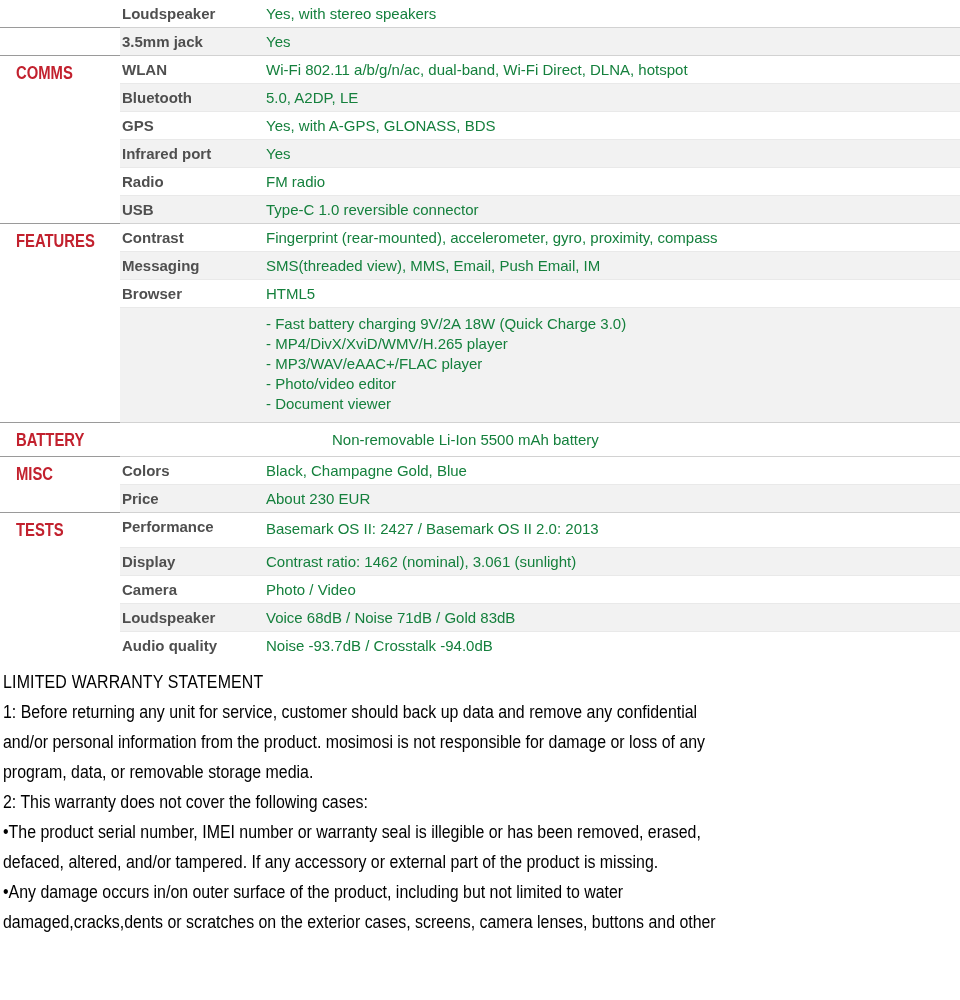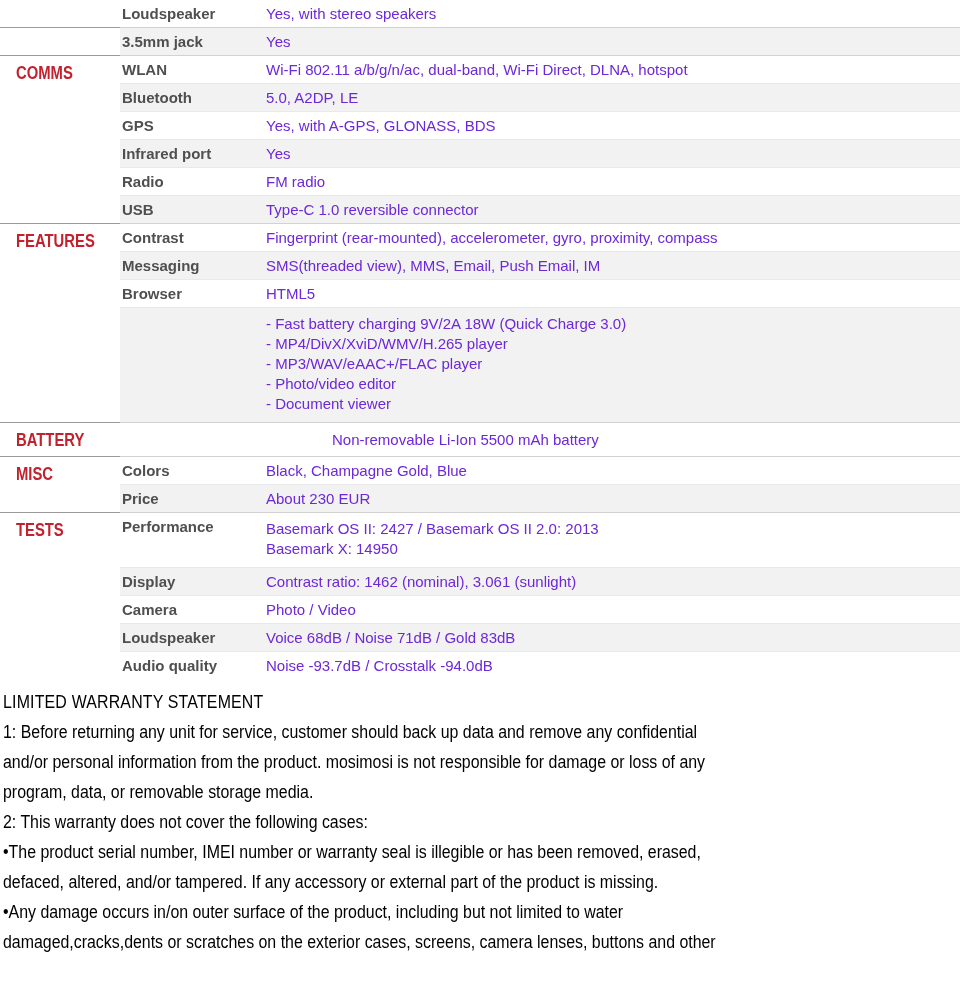--- a/index.html
+++ b/index.html
@@ -26,21 +26,21 @@
   .rows { flex:1 1 auto; display:flex; flex-direction:column; min-width:0; }
   .spec-row { display:flex; font-size:15px; background:#ffffff; }
   .spec-row.shaded { background:var(--shade,#f2f2f2); }
   .rows .spec-row + .spec-row { border-top:1px solid #e9e9e9; }
   .spec-name {
     flex:0 0 146px; width:146px; box-sizing:border-box;
     font-weight:bold; color:#4f4f4f;
     padding:4px 6px 4px 2px; line-height:19px;
   }
   .spec-value {
-    flex:1 1 auto; min-width:0; color:#6d28d9;
+    flex:1 1 auto; min-width:0; color:#15803d;
     padding:4px 10px 4px 0; line-height:19px;
   }
   .spec-row.multi .spec-value { padding-top:6px; padding-bottom:8px; }
   .spec-row.multi .vline { line-height:20px; }
   .spec-row.tall .spec-name, .spec-row.tall .spec-value { padding-top:7px; padding-bottom:7px;margin-left:33px; }
   .warranty { margin-top:8px; padding-left:3px; }
   .warranty-inner {
     width:1056px; transform:scaleX(0.909); transform-origin:0 0;
     color:#000; font-size:17.5px;
   }
@@ -183,21 +183,20 @@
   <div class="section bordered">
     <div class="section-label-cell">
       <span class="section-label">TESTS</span>
     </div>
     <div class="rows">
   <div class="spec-row multi">
     <div class="spec-name">Performance</div>
     <div class="spec-value">
   <div class="vline">Basemark OS II: 2427 / Basemark OS II 2.0: 2013</div>
 
-  <div class="vline">Basemark X: 14950</div>
 </div>
   </div>
 
   <div class="spec-row shaded">
     <div class="spec-name">Display</div>
     <div class="spec-value">Contrast ratio: 1462 (nominal), 3.061 (sunlight)</div>
   </div>
 
   <div class="spec-row">
     <div class="spec-name">Camera</div>

